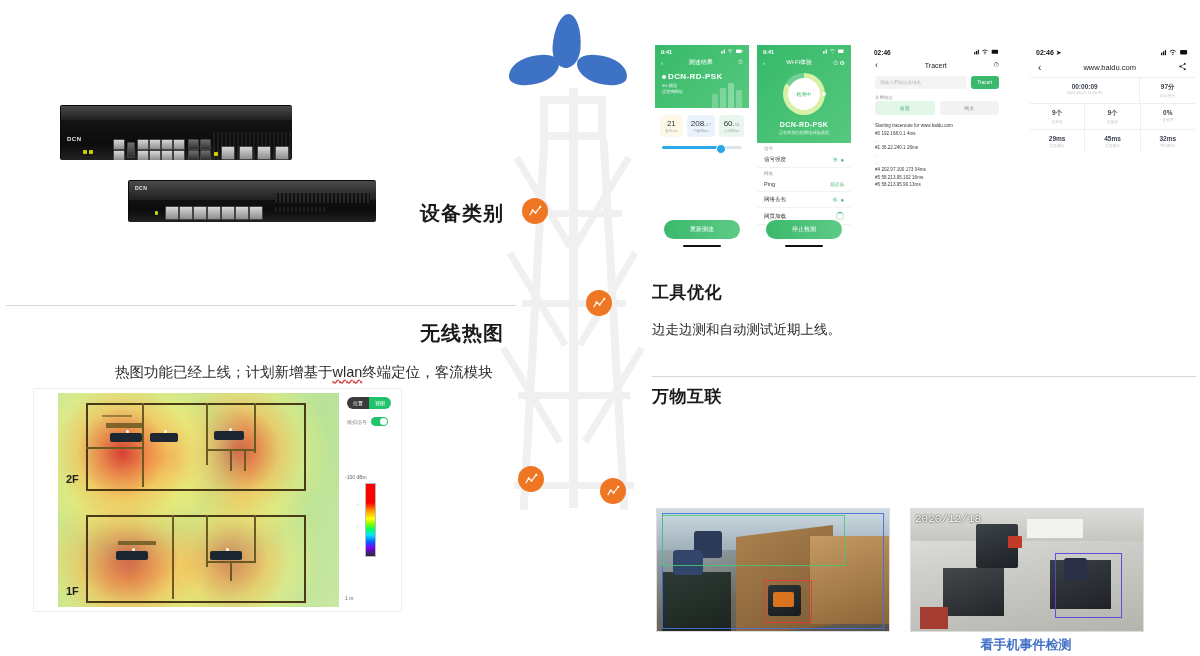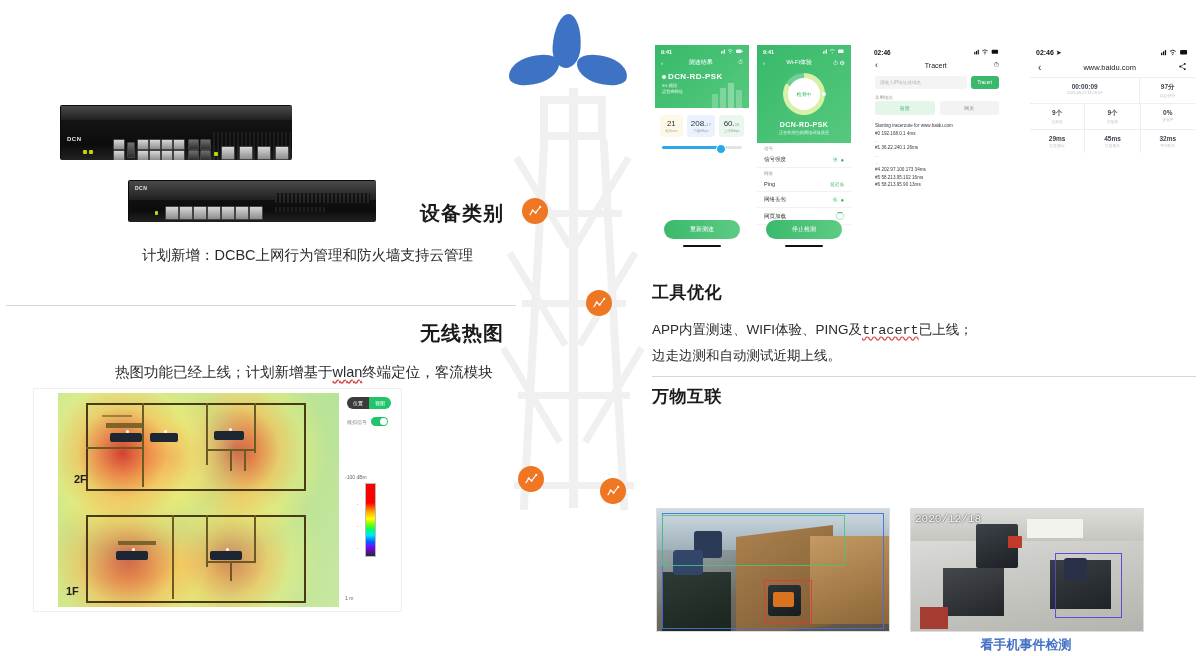--- a/index.html
+++ b/index.html
@@ -159,21 +159,20 @@
       <div class="port" style="left:78px;top:25px;width:12px;height:12px;"></div>
       <div class="port" style="left:92px;top:25px;width:12px;height:12px;"></div>
       <div class="port" style="left:106px;top:25px;width:12px;height:12px;"></div>
       <div class="port" style="left:120px;top:25px;width:12px;height:12px;"></div>
       <div class="vent" style="left:146px;top:12px;width:95px;height:10px;opacity:.8;"></div>
       <div class="vent" style="left:146px;top:26px;width:50px;height:5px;opacity:.6;"></div>
     </div>
   </div>
 
   <div class="sec-title" style="right:36px;top:200px;width:300px;">设备类别</div>
-  <div class="sec-body" style="left:142px;top:243px;width:400px;">计划新增：DCBC上网行为管理和防火墙支持云管理</div>
 
   <div class="rule" style="left:6px;top:305px;width:510px;"></div>
 
   <div class="sec-title" style="right:36px;top:320px;width:300px;">无线热图</div>
   <div class="sec-body" style="left:115px;top:360px;width:430px;">
     <span>热图功能已经上线；计划新增基于</span><span class="underline-red">wlan</span><span>终端定位，客流模块</span>
   </div>
 
   <div id="heatmap">
     <div class="hm-canvas">
@@ -190,21 +189,21 @@
       <div class="fp-thin" style="left:48px;top:30px;width:36px;height:5px;opacity:.85;"></div>
       <div class="ap-chip" style="left:52px;top:40px;width:32px;">
           <i class="ap-dot"></i>
         </div>
       <div class="ap-chip" style="left:92px;top:40px;width:28px;">
           <i class="ap-dot"></i>
         </div>
       <div class="ap-chip" style="left:156px;top:38px;width:30px;">
           <i class="ap-dot"></i>
         </div>
-      <div class="fl-lbl" style="left:16px;top:80px;text-align:center;">2F</div>
+      <div class="fl-lbl" style="left:8px;top:80px;text-align:center;">2F</div>
 
       <div class="fp" style="left:28px;top:122px;width:216px;height:84px;"></div>
       <div class="fp-thin" style="left:114px;top:122px;width:2px;height:84px;"></div>
       <div class="fp-thin" style="left:148px;top:122px;width:2px;height:52px;"></div>
       <div class="fp-thin" style="left:196px;top:122px;width:2px;height:48px;"></div>
       <div class="fp-thin" style="left:150px;top:168px;width:46px;height:2px;"></div>
       <div class="fp-thin" style="left:172px;top:168px;width:2px;height:20px;"></div>
       <div class="fp-thin" style="left:60px;top:148px;width:38px;height:4px;opacity:.85;"></div>
       <div class="ap-chip" style="left:58px;top:158px;width:32px;">
           <i class="ap-dot"></i>
@@ -536,21 +535,20 @@
       <div class="gc-main">32ms</div>
       <div class="gc-sub">平均时长</div>
     </div>
   </div>
 </div>
 
 <div id="right-col">
 
   <div class="r-title abs" style="left:4px;top:281px;">工具优化</div>
   <div class="r-body abs" style="left:4px;top:318px;width:540px;">
-    <div><span>APP内置测速、WIFI体验、PING及</span><span class="underline-red mono">tracert</span><span>已上线；</span></div>
     <div>边走边测和自动测试近期上线。</div>
   </div>
 
   <div class="rule abs" style="left:4px;top:376px;width:544px;"></div>
 
   <div class="r-title abs" style="left:4px;top:385px;">万物互联</div>
 
   <div class="ai-shot" style="left:8px;top:508px;width:232px;height:122px;
               background:linear-gradient(165deg,#b9c4c9 0%,#8e9aa0 30%,#6d6a5f 60%,#55514a 100%);">
     <div style="position:absolute;left:0;top:0;width:100%;height:34%;

